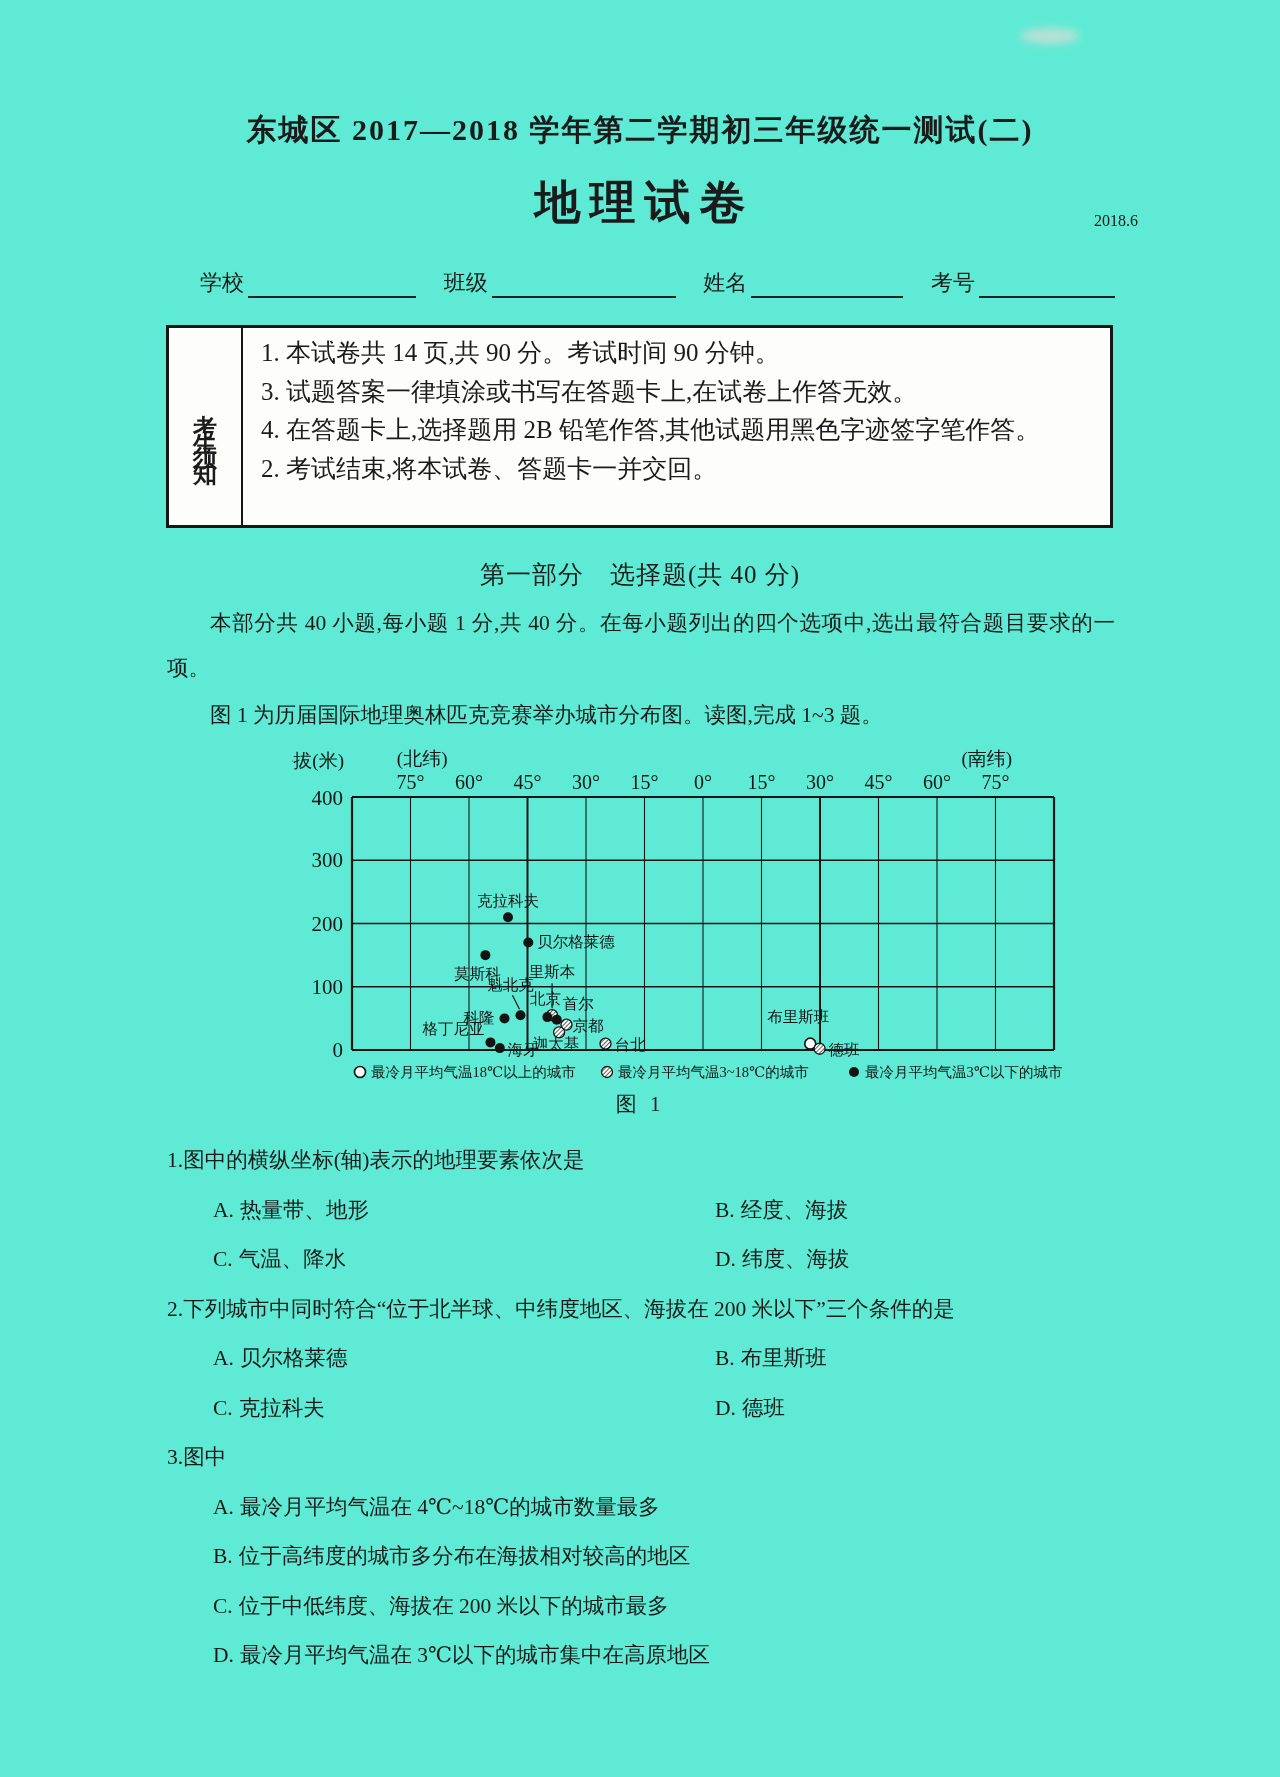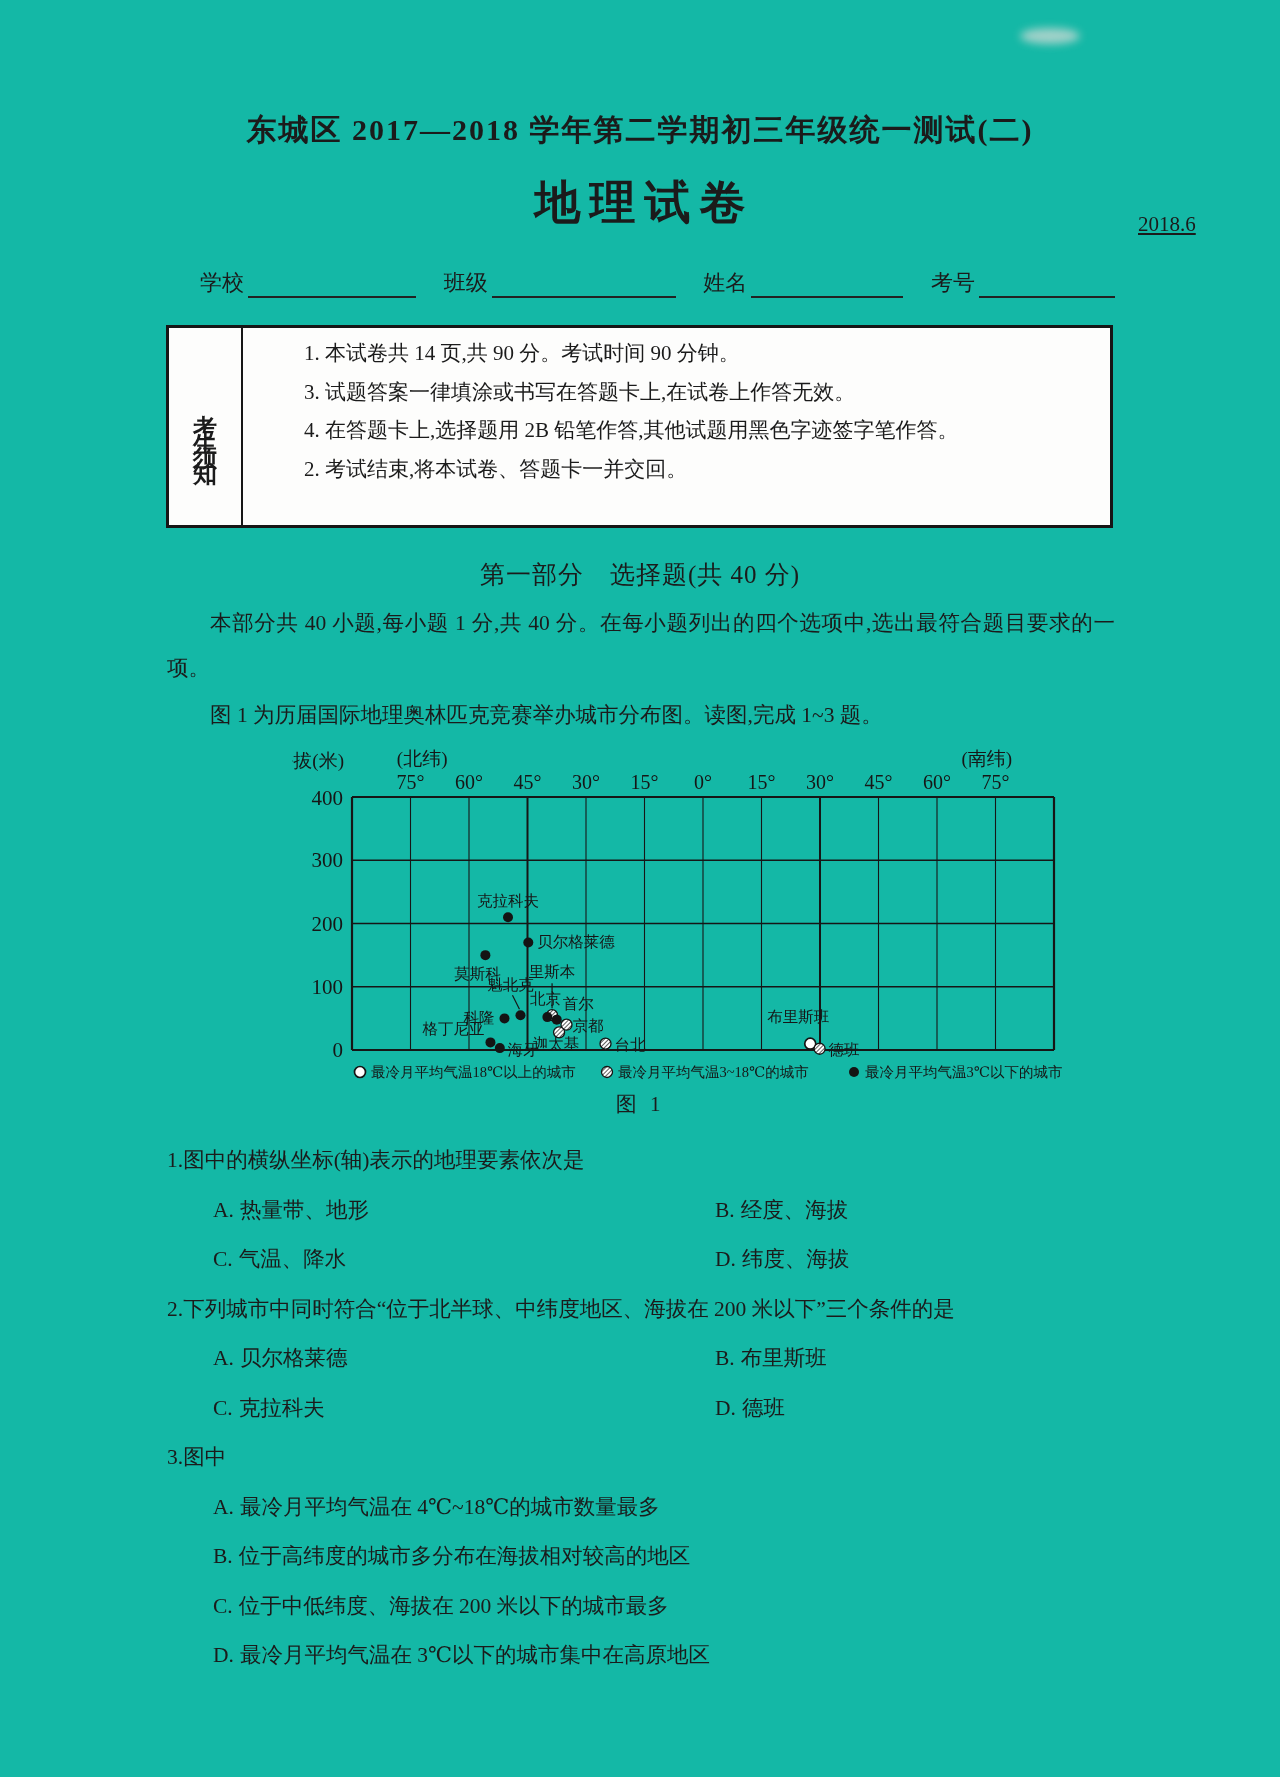--- a/index.html
+++ b/index.html
@@ -1,36 +1,36 @@
 <!DOCTYPE html>
 <html><head>
 <meta charset="utf-8">
 <style>
   html,body{margin:0;padding:0;}
   body{
     width:1280px;height:1777px;background:#f6f6f4;
     font-family:"Liberation Serif","DejaVu Serif",serif;color:#1b1b1b;
   }
-  .page{position:relative;width:1280px;height:1777px;background:#14b8a6;overflow:hidden;}
+  .page{position:relative;width:1280px;height:1777px;background:#5eead4;overflow:hidden;}
   .scan-smudge{position:absolute;left:1020px;top:28px;width:60px;height:16px;background:#dcdcd8;border-radius:50%;filter:blur(4px);opacity:.7;}
   .exam-title{position:absolute;left:0;top:110px;width:100%;text-align:center;font-size:30px;font-weight:bold;letter-spacing:2px;white-space:nowrap;}
   .subject-title{position:absolute;left:0;top:172px;width:100%;text-align:center;font-size:46px;font-weight:bold;letter-spacing:9px;text-indent:9px;}
-  .exam-date{position:absolute;left:1138px;top:212px;font-size:21px;text-decoration:underline;}
+  .exam-date{position:absolute;left:1094px;top:212px;font-size:16px;}
   .form-row{position:absolute;left:200px;top:268px;width:915px;display:flex;justify-content:space-between;font-size:22px;}
   .field{display:flex;align-items:flex-end;}
   .f-label{white-space:nowrap;}
   .f-blank{display:inline-block;border-bottom:2px solid #222;height:26px;margin-left:4px;}
   .field:nth-child(1) .f-blank{width:168px;}
   .field:nth-child(2) .f-blank{width:184px;}
   .field:nth-child(3) .f-blank{width:152px;}
   .field:nth-child(4) .f-blank{width:136px;}
   .notice-box{position:absolute;left:166px;top:325px;width:947px;height:203px;border:3px solid #161616;display:flex;box-sizing:border-box;background:#fdfdfc;}
   .notice-side{width:72px;border-right:2px solid #161616;display:flex;align-items:center;justify-content:center;}
   .notice-side-label{writing-mode:vertical-rl;text-orientation:upright;font-size:24px;font-weight:bold;letter-spacing:16px;line-height:1;}
-  .notice-items{flex:1;padding:6px 8px 0 18px;font-size:21px;margin-left:43px;}
+  .notice-items{flex:1;padding:6px 8px 0 18px;font-size:25px;}
   .notice-item{line-height:38.5px;white-space:nowrap;}
   .section-heading{position:absolute;left:0;top:558px;width:100%;text-align:center;font-size:25px;font-weight:normal;letter-spacing:1px;}
   .section-intro{position:absolute;left:167px;top:601px;width:948px;font-size:21.5px;line-height:45px;text-indent:2em;text-align:justify;}
   .figure-intro{position:absolute;left:167px;top:693px;width:948px;font-size:21.5px;line-height:45px;text-indent:2em;}
   .chart-wrap{position:absolute;left:292px;top:740px;width:800px;height:362px;}
   svg{font-family:"Liberation Serif","DejaVu Serif",serif;}
   .figure-caption{position:absolute;left:0;top:1090px;width:100%;text-align:center;font-size:21px;letter-spacing:4px;}
   .questions{position:absolute;left:167px;top:1136px;width:950px;font-size:21.5px;}
   .q-line{height:49.5px;line-height:49.5px;white-space:nowrap;}
   .opt-row{display:flex;}

